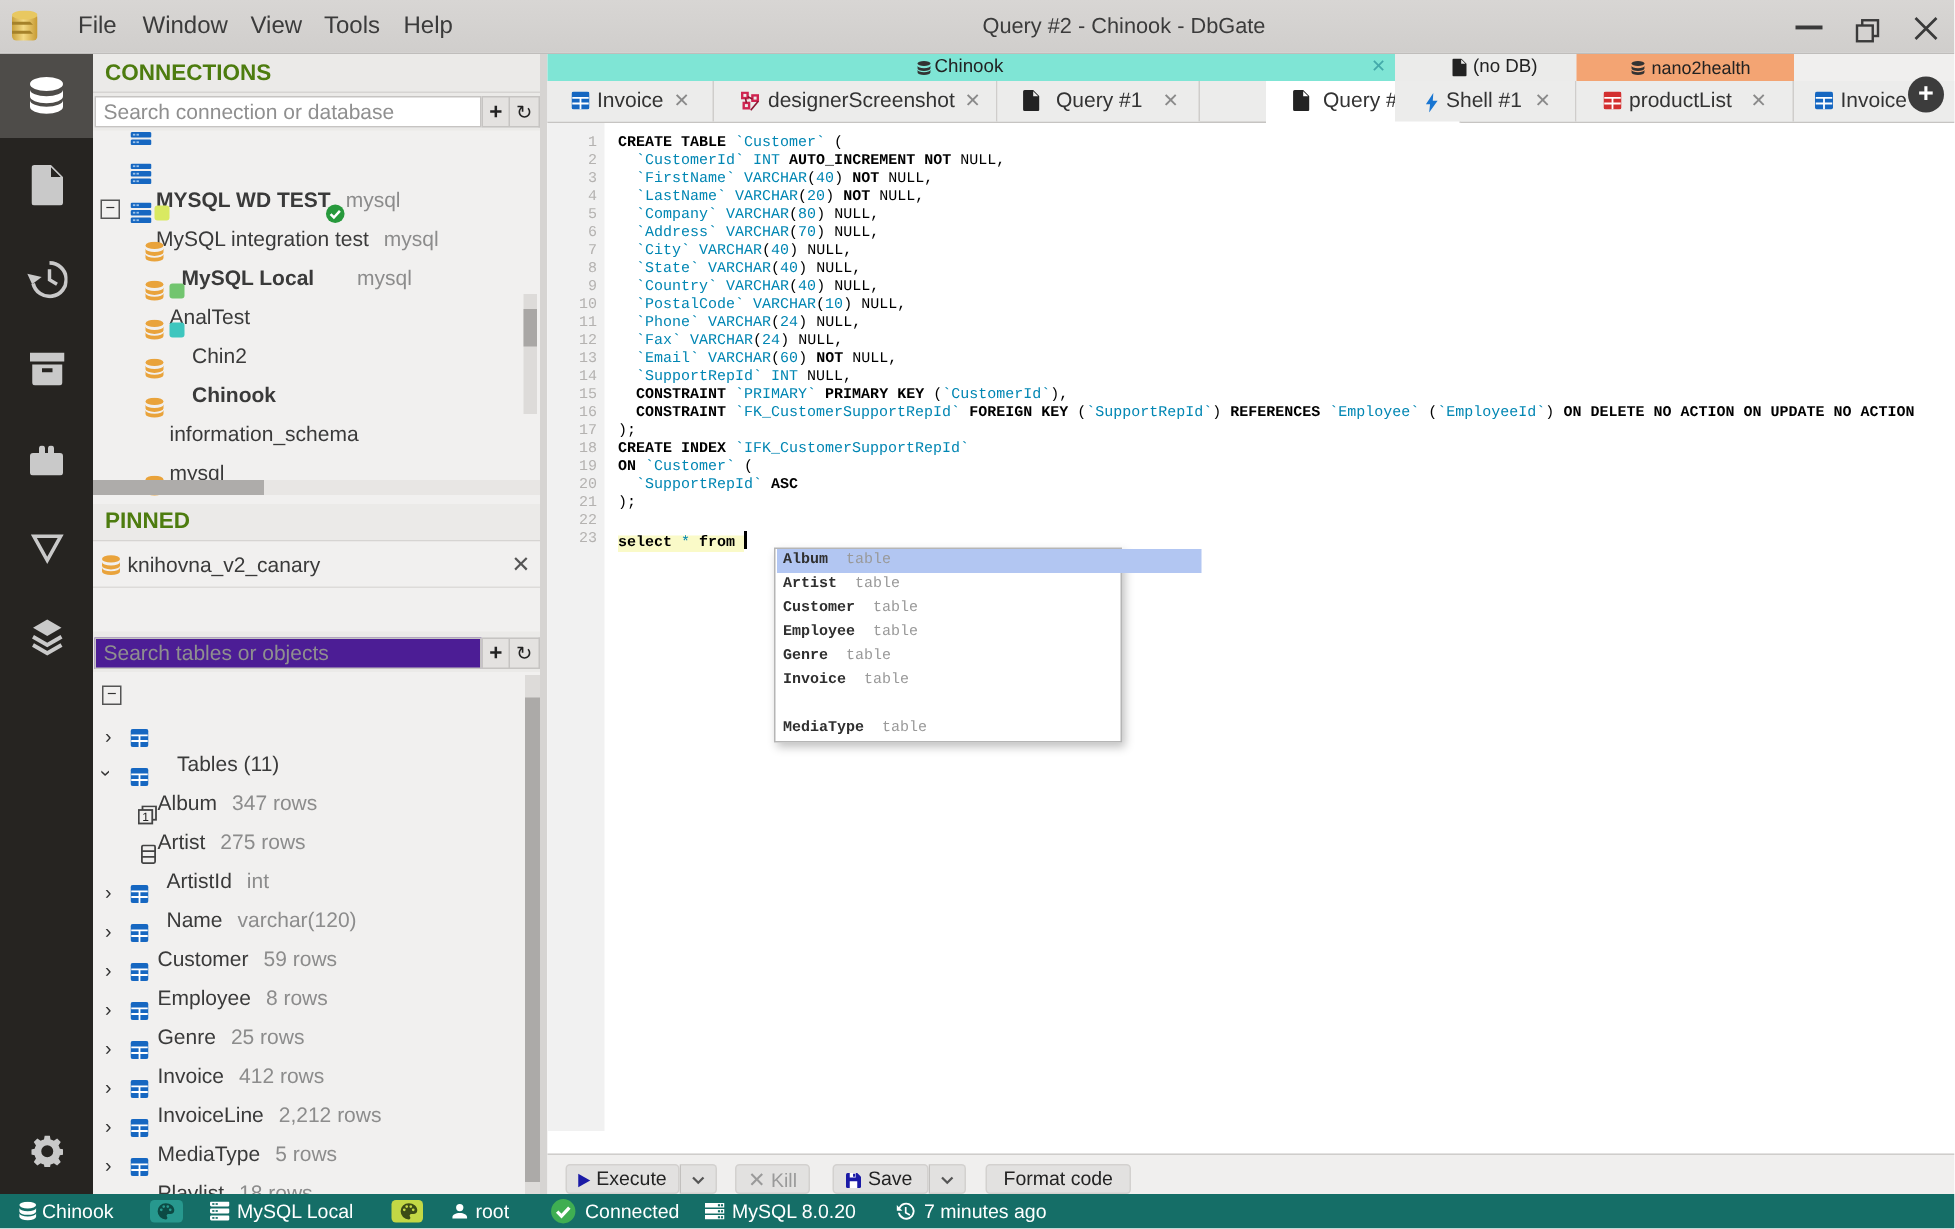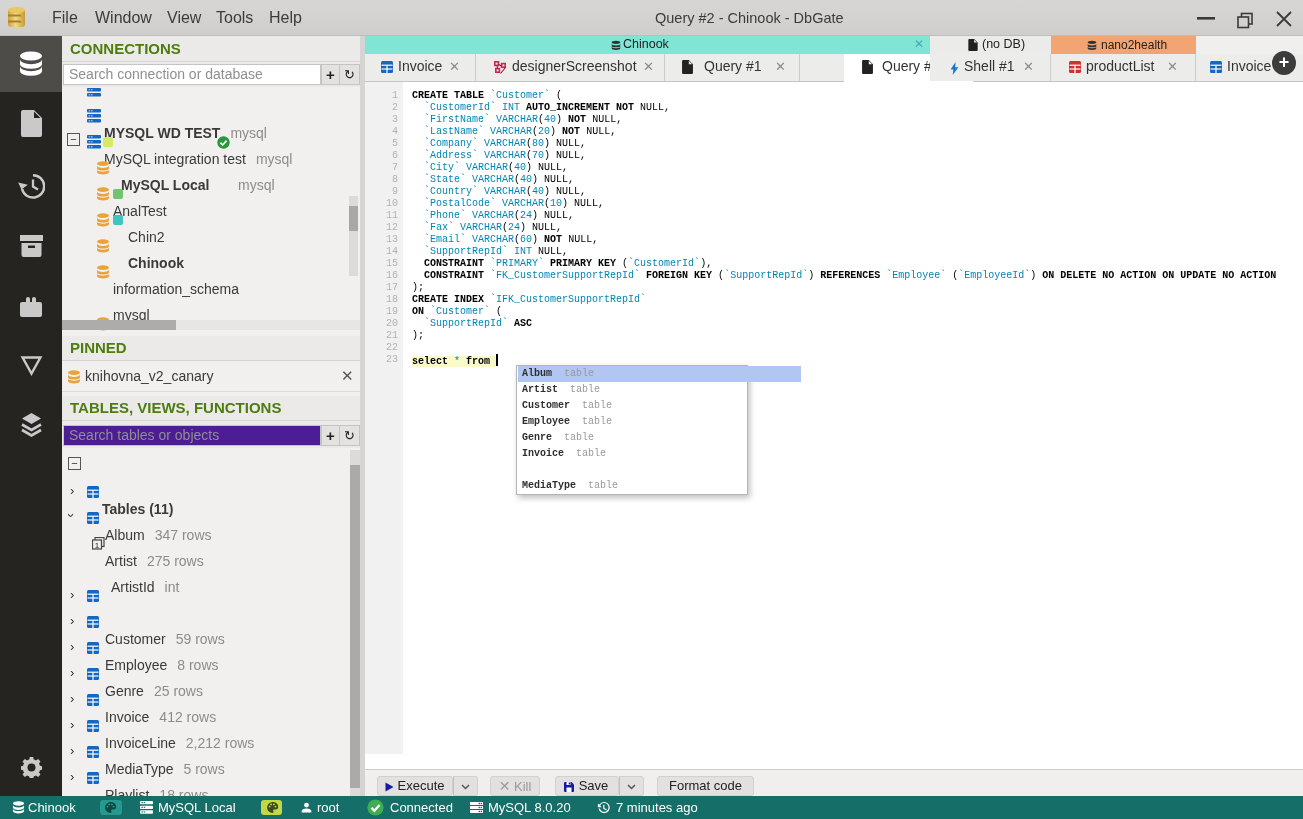--- a/index.html
+++ b/index.html
@@ -266,30 +266,29 @@
   <div class="abs" style="left:0;top:325px;width:298px;height:31px;background:#f1f0ef;border-bottom:1px solid #dddbd9">
     <svg class="abs" style="left:5px;top:9px" width="14" height="14" viewBox="0 0 14 14">
         <ellipse cx="7" cy="2.6" rx="6" ry="2.4" fill="#e9a33b"></ellipse>
         <path d="M1 4.6 a6 2.4 0 0 0 12 0 v2.6 a6 2.4 0 0 1 -12 0 z" fill="#e9a33b"></path>
         <path d="M1 8.4 a6 2.4 0 0 0 12 0 v2.6 a6 2.4 0 0 1 -12 0 z" fill="#e9a33b"></path>
       </svg>
     <div class="abs" style="left:23px;top:7px;font-size:14px;color:#3a3a3a">knihovna_v2_canary</div>
     <div class="abs" style="left:279px;top:6px;font-size:15px;color:#555">✕</div>
   </div>
 
-  <div class="abs widget-title" style="left:0;top:360px;width:298px;height:25px;line-height:24px">TABLES, VIEWS, FUNCTIONS</div>
   <div class="abs" style="left:0;top:385px;width:298px;height:27px;background:#ebeae8">
     <div class="abs" style="left:1px;top:4px;width:258px;height:21px;background:#4c1d95;border:1px solid #c6c4c2;font-size:14px;color:#8f8f8f;line-height:19px;padding-left:5px">Search tables or objects</div>
     <div class="abs" style="left:259px;top:4px;width:19px;height:21px;background:#e4e2e0;border:1px solid #c6c4c2;text-align:center;line-height:19px;font-size:15px;color:#222;font-weight:bold">+</div>
     <div class="abs" style="left:278px;top:4px;width:20px;height:21px;background:#e4e2e0;border:1px solid #c6c4c2;border-left:none;text-align:center;line-height:19px;font-size:13px;color:#222">↻</div>
   </div>
   <div class="abs" style="left:0;top:412px;width:298px;height:348px;overflow:hidden">
     <div class="srow" style="top:5px">
         <div class="chev" style="left:6px;top:4px;width:13px;height:13px;border:1px solid #555;text-align:center;line-height:11px;font-size:11px;color:#333">−</div>
-        <div class="t" style="left:40px;font-weight:bold">Tables (11)</div>
+        <div class="t" style="left:56px;font-weight:normal">Tables (11)</div>
       </div>
     <div class="srow" style="top:31px">
         <div class="chev" style="left:8px;top:4px;font-size:13px;color:#333;">›</div>
         <svg class="abs" style="left:25px;top:7px" width="12" height="12" viewBox="0 0 12 12">
           <rect x="0" y="0" width="12" height="12" rx="1.5" fill="#1667c1"></rect>
           <g stroke="#fff" stroke-width="1.2">
             <line x1="0.5" y1="4.2" x2="11.5" y2="4.2"></line>
             <line x1="0.5" y1="8" x2="11.5" y2="8"></line>
             <line x1="6" y1="4.2" x2="6" y2="12"></line>
           </g>
@@ -308,20 +307,28 @@
         </svg>
         <div class="t" style="left:43px">Artist<span class="m" style="margin-left:10px">275 rows</span></div>
       </div>
     <div class="srow" style="top:83px">
         <svg class="abs" style="left:30px;top:6px" width="13" height="13" viewBox="0 0 13 13">
           <rect x="3" y="0.5" width="9" height="9" fill="none" stroke="#444" stroke-width="1.2"></rect>
           <rect x="0.5" y="3" width="9" height="9" fill="#f1f0ef" stroke="#444" stroke-width="1.2"></rect>
           <text x="5" y="10.6" font-size="8" font-family="Liberation Sans" fill="#222" text-anchor="middle">1</text>
         </svg>
         <div class="t" style="left:49px">ArtistId<span class="m" style="margin-left:10px">int</span></div>
+      </div>
+    <div class="srow" style="top:109px">
+        <svg class="abs" style="left:32px;top:6px" width="10" height="13" viewBox="0 0 10 13">
+          <rect x="0.6" y="0.6" width="8.8" height="11.8" rx="1" fill="none" stroke="#444" stroke-width="1.2"></rect>
+          <line x1="0.6" y1="4.4" x2="9.4" y2="4.4" stroke="#444" stroke-width="1.2"></line>
+          <line x1="0.6" y1="8.2" x2="9.4" y2="8.2" stroke="#444" stroke-width="1.2"></line>
+        </svg>
+        <div class="t" style="left:49px">Name<span class="m" style="margin-left:10px">varchar(120)</span></div>
       </div>
     <div class="srow" style="top:135px">
         <div class="chev" style="left:8px;top:4px;font-size:13px;color:#333;">›</div>
         <svg class="abs" style="left:25px;top:7px" width="12" height="12" viewBox="0 0 12 12">
           <rect x="0" y="0" width="12" height="12" rx="1.5" fill="#1667c1"></rect>
           <g stroke="#fff" stroke-width="1.2">
             <line x1="0.5" y1="4.2" x2="11.5" y2="4.2"></line>
             <line x1="0.5" y1="8" x2="11.5" y2="8"></line>
             <line x1="6" y1="4.2" x2="6" y2="12"></line>
           </g>

